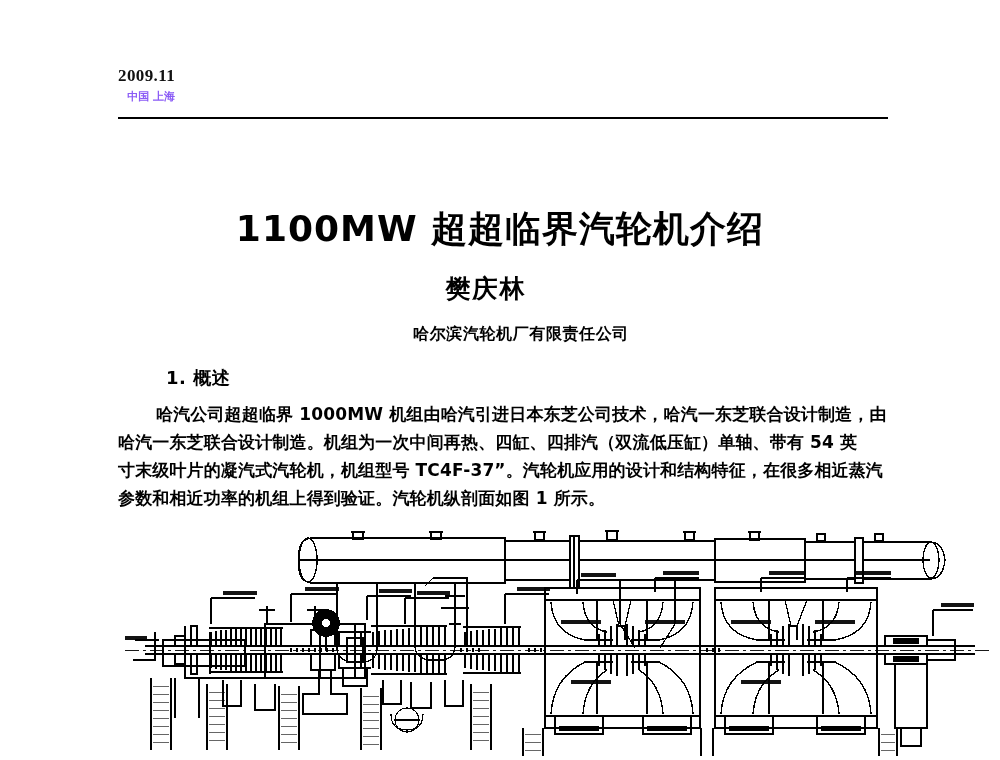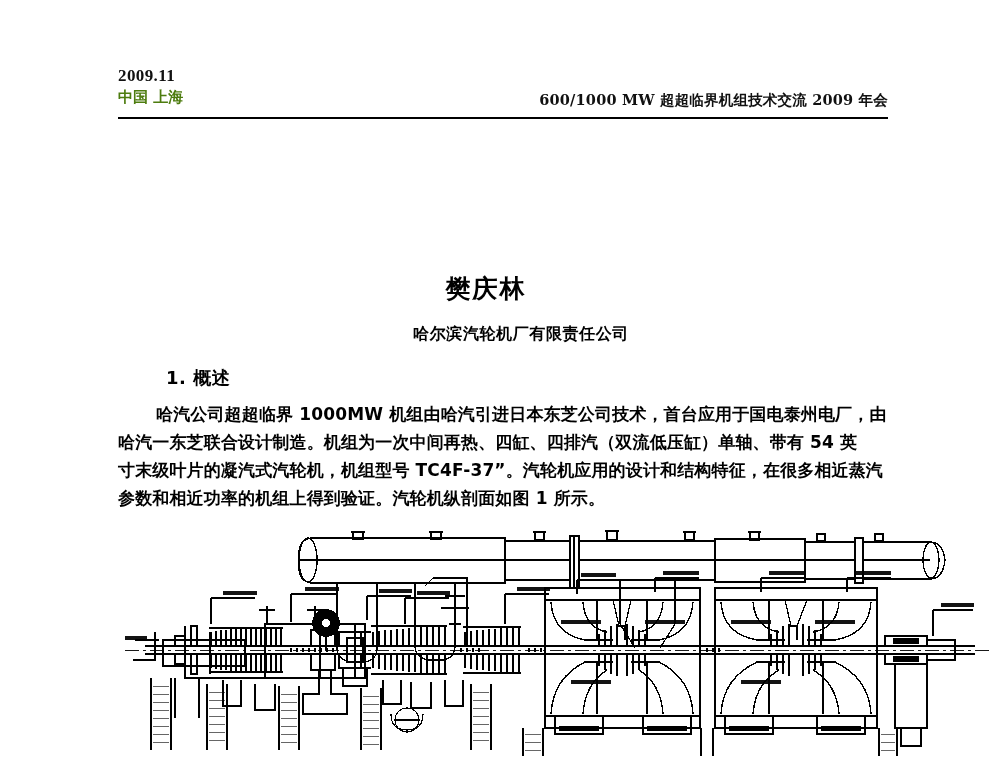--- a/index.html
+++ b/index.html
@@ -29,37 +29,37 @@
     position: absolute;
     left: 118px;
     top: 66px;
     width: 770px;
     height: 52px;
   }
   .header-left {
     position: absolute;
     left: 0;
     top: 0;
-    text-align: left;
+    text-align: right;
   }
   .header-date {
     font-family: "Liberation Serif", "DejaVu Serif", serif;
     font-size: 17px;
     font-weight: bold;
     letter-spacing: 0.4px;
     line-height: 20px;
     color: #111;
   }
   .header-place {
     font-family: "DejaVu Sans", "Liberation Sans", sans-serif;
-    font-size: 15px;
+    font-size: 11px;
     font-weight: bold;
     line-height: 20px;
     margin-top: 1px;
-    color: #4d7c0f;
+    color: #8b5cf6;
   }
   .header-right {
     position: absolute;
     right: 0;
     top: 25px;
     font-family: "DejaVu Serif", "Liberation Serif", serif;
     font-size: 14.5px;
     font-weight: bold;
     letter-spacing: 0.2px;
     white-space: nowrap;
@@ -165,33 +165,33 @@
 </head>
 <body>
 
 <div class="page">
 
   <div class="header">
     <div class="header-left">
       <div class="header-date">2009.11</div>
       <div class="header-place">中国  上海</div>
     </div>
-    <div class="header-right">600/1000 MW 超超临界机组技术交流 2009 年会</div>
   </div>
   <div class="header-rule"></div>
 
+  <div class="title">1100MW 超超临界汽轮机介绍</div>
 
   <div class="author">樊庆林</div>
 
   <div class="affiliation">哈尔滨汽轮机厂有限责任公司</div>
 
   <div class="section-heading">1. 概述</div>
 
   <div class="body-text">
-    <div class="body-line indent just">哈汽公司超超临界 1000MW 机组由哈汽引进日本东芝公司技术，首台应用于国电泰州电厂，由</div>
+    <div class="body-line indent just">哈汽公司超超临界 1000MW 机组由哈汽引进日本东芝公司技术，哈汽一东芝联合设计制造，由</div>
     <div class="body-line just">哈汽一东芝联合设计制造。机组为一次中间再热、四缸、四排汽（双流低压缸）单轴、带有 54 英</div>
     <div class="body-line just">寸末级叶片的凝汽式汽轮机，机组型号 TC4F-37”。汽轮机应用的设计和结构特征，在很多相近蒸汽</div>
     <div class="body-line just">参数和相近功率的机组上得到验证。汽轮机纵剖面如图 1 所示。</div>
   </div>
 
   <div class="figure">
     <svg viewBox="0 0 880 232" xmlns="http://www.w3.org/2000/svg">
       <g stroke="#000" fill="none" stroke-width="1" shape-rendering="crispEdges">
 
         <g stroke-width="1.4">

